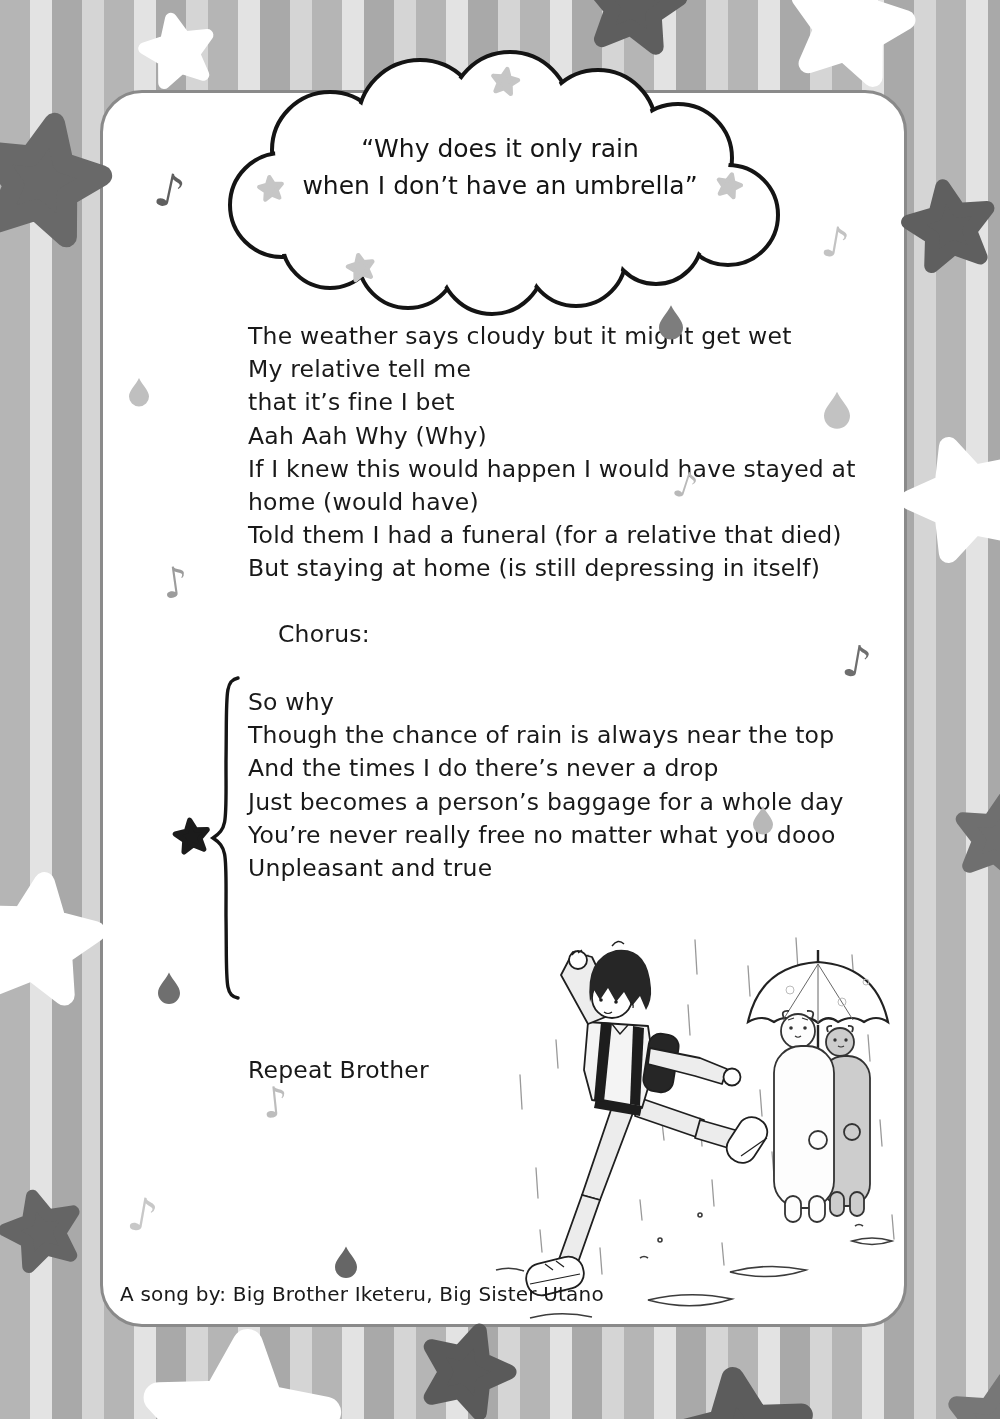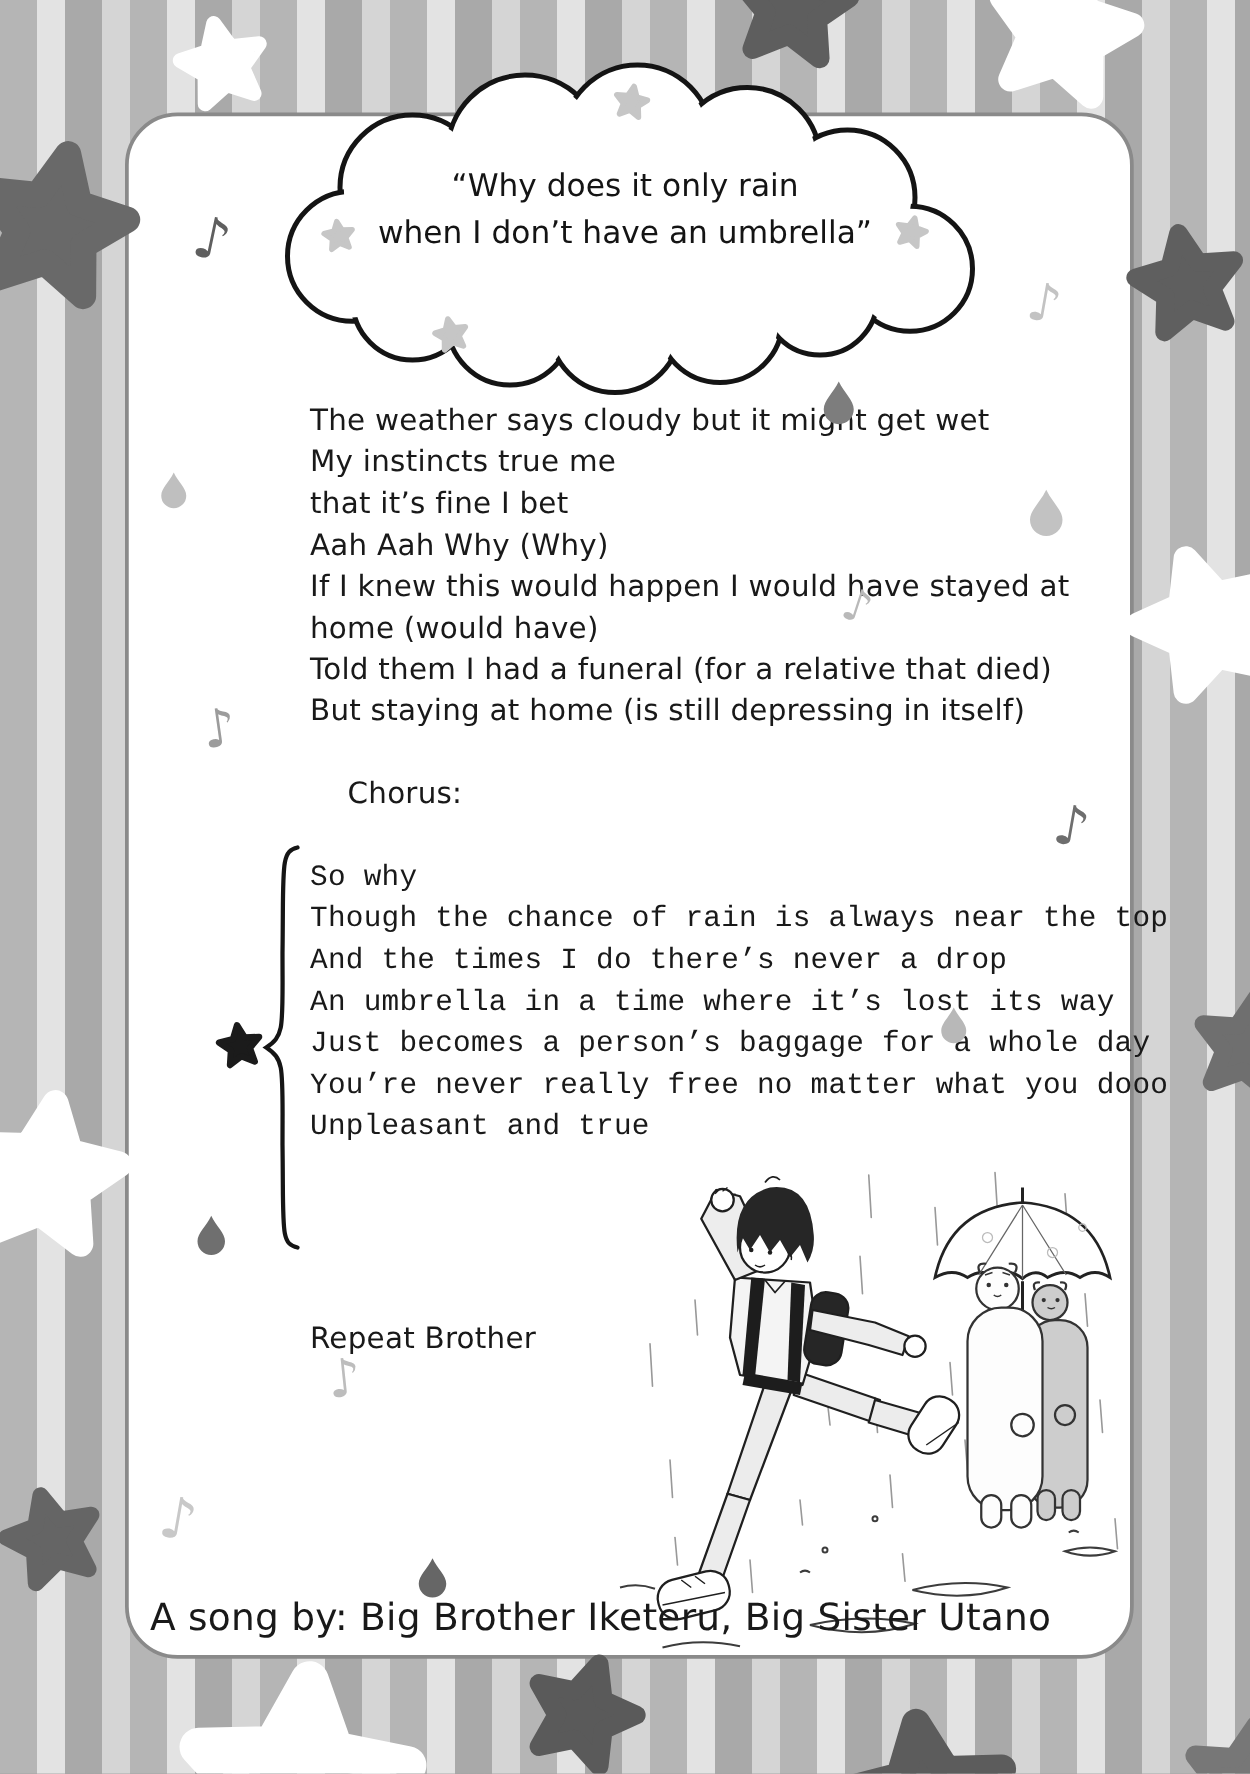--- a/index.html
+++ b/index.html
@@ -10,23 +10,23 @@
   .panel{position:absolute;left:100px;top:90px;width:801px;height:1231px;
          background:#ffffff;border:3px solid #8a8a8a;border-radius:42px;z-index:1;}
   .layer{position:absolute;left:0;top:0;width:1000px;height:1419px;pointer-events:none;}
   .z2{z-index:2}.z3{z-index:3}.z4{z-index:4}
   .cloud-title{position:absolute;left:230px;top:130px;width:540px;z-index:3;
          text-align:center;font-size:25px;line-height:37px;color:#141414;font-weight:500;}
   .lyrics{position:absolute;color:#191919;font-size:23.5px;line-height:33.2px;
           white-space:nowrap;z-index:3;letter-spacing:0.2px;}
   .v1{left:248px;top:320px;}
   .chorus-label{left:248px;top:618px;margin-left:30px;}
-  .chorus{left:248px;top:686px;font-family:Liberation Mono, monospace;}
+  .chorus{left:248px;top:686px;}
   .repeat{left:248px;top:1054px;}
-  .credit{left:120px;top:1278px;font-size:30px;}
+  .credit{left:120px;top:1278px;font-size:20px;}
   .note{position:absolute;z-index:4;line-height:1;user-select:none;}
   svg{display:block;}
 </style>
 </head>
 <body>
 
 <div class="page">
 
   <div class="panel"></div>
 
@@ -181,36 +181,35 @@
     </g>
   </svg>
 
   <div class="cloud-title">
     <div>“Why does it only rain</div>
     <div>when I don’t have an umbrella”</div>
   </div>
 
   <div class="lyrics v1">
     <div>The weather says cloudy but it might get wet</div>
-    <div>My instincts true me</div>
+    <div>My relative tell me</div>
     <div>that it’s fine I bet</div>
     <div>Aah Aah Why (Why)</div>
     <div>If I knew this would happen I would have stayed at</div>
     <div>home (would have)</div>
     <div>Told them I had a funeral (for a relative that died)</div>
     <div>But staying at home (is still depressing in itself)</div>
   </div>
 
   <div class="lyrics chorus-label">Chorus:</div>
 
   <div class="lyrics chorus">
     <div>So why</div>
     <div>Though the chance of rain is always near the top</div>
     <div>And the times I do there’s never a drop</div>
-    <div>An umbrella in a time where it’s lost its way</div>
     <div>Just becomes a person’s baggage for a whole day</div>
     <div>You’re never really free no matter what you dooo</div>
     <div>Unpleasant and true</div>
   </div>
 
   <div class="lyrics repeat">Repeat Brother</div>
 
   <div class="lyrics credit">A song by: Big Brother Iketeru, Big Sister Utano</div>
 
   <svg class="layer z3" viewBox="0 0 1000 1419">

